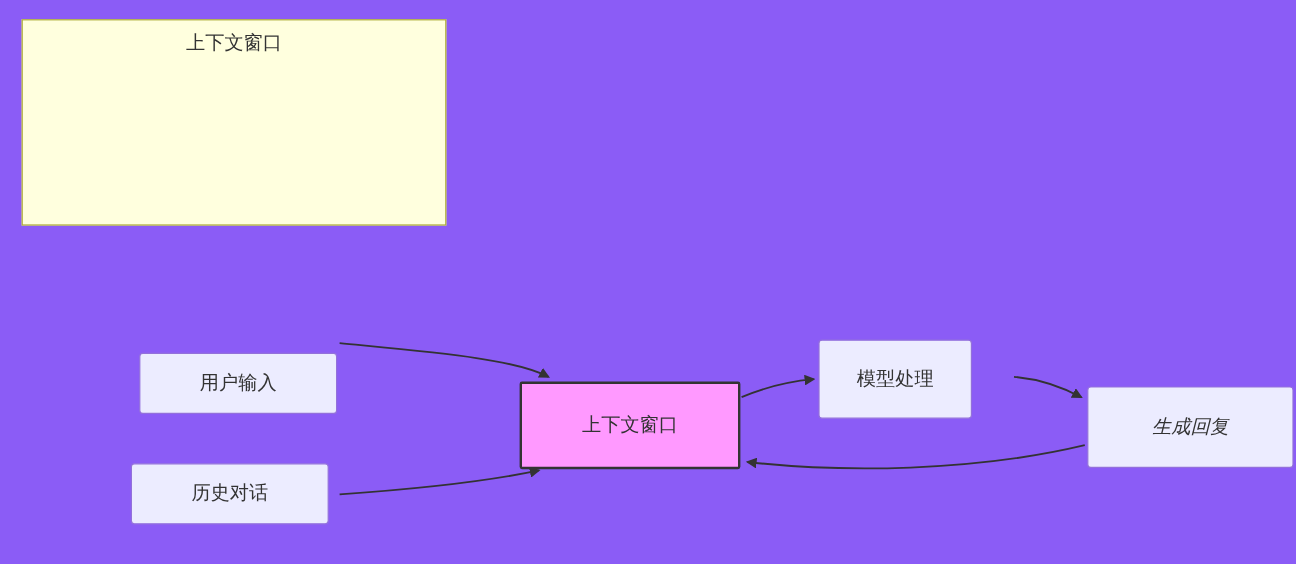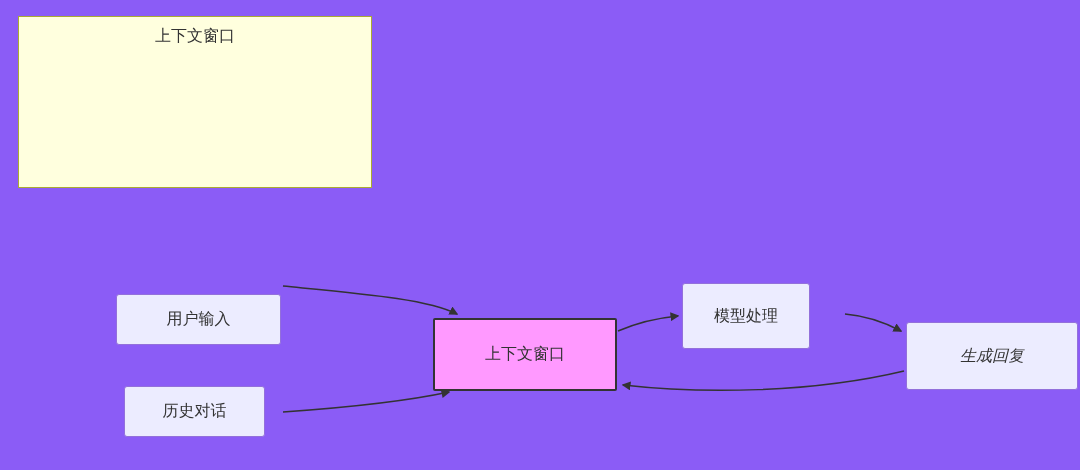--- a/index.html
+++ b/index.html
@@ -40,21 +40,21 @@
     box-sizing: border-box;
     display: flex;
     align-items: center;
     justify-content: center;
     font-size: 16px;
     color: #333333;
     white-space: nowrap;
   }
   .node-token-limit   { left: 65px;  top: 68px;  width: 260px; height: 66px; font-size: 17px; }
   .node-user-input    { left: 116px; top: 254px; width: 165px; height: 51px; margin-top: 40px; }
-  .node-history       { left: 124px; top: 386px; width: 141px; height: 51px; }
+  .node-history       { left: 109px; top: 386px; width: 165px; height: 51px; }
   .node-context       {
     left: 433px; top: 318px; width: 184px; height: 73px;
     background: #ff99ff;
     border: 2px solid #333333;
     border-radius: 2px;
   }
   .node-model         { left: 682px; top: 283px; width: 128px; height: 66px; }
   .node-reply         { left: 906px; top: 322px; width: 172px; height: 68px; font-style: italic; }
   #edges {
     position: absolute;

